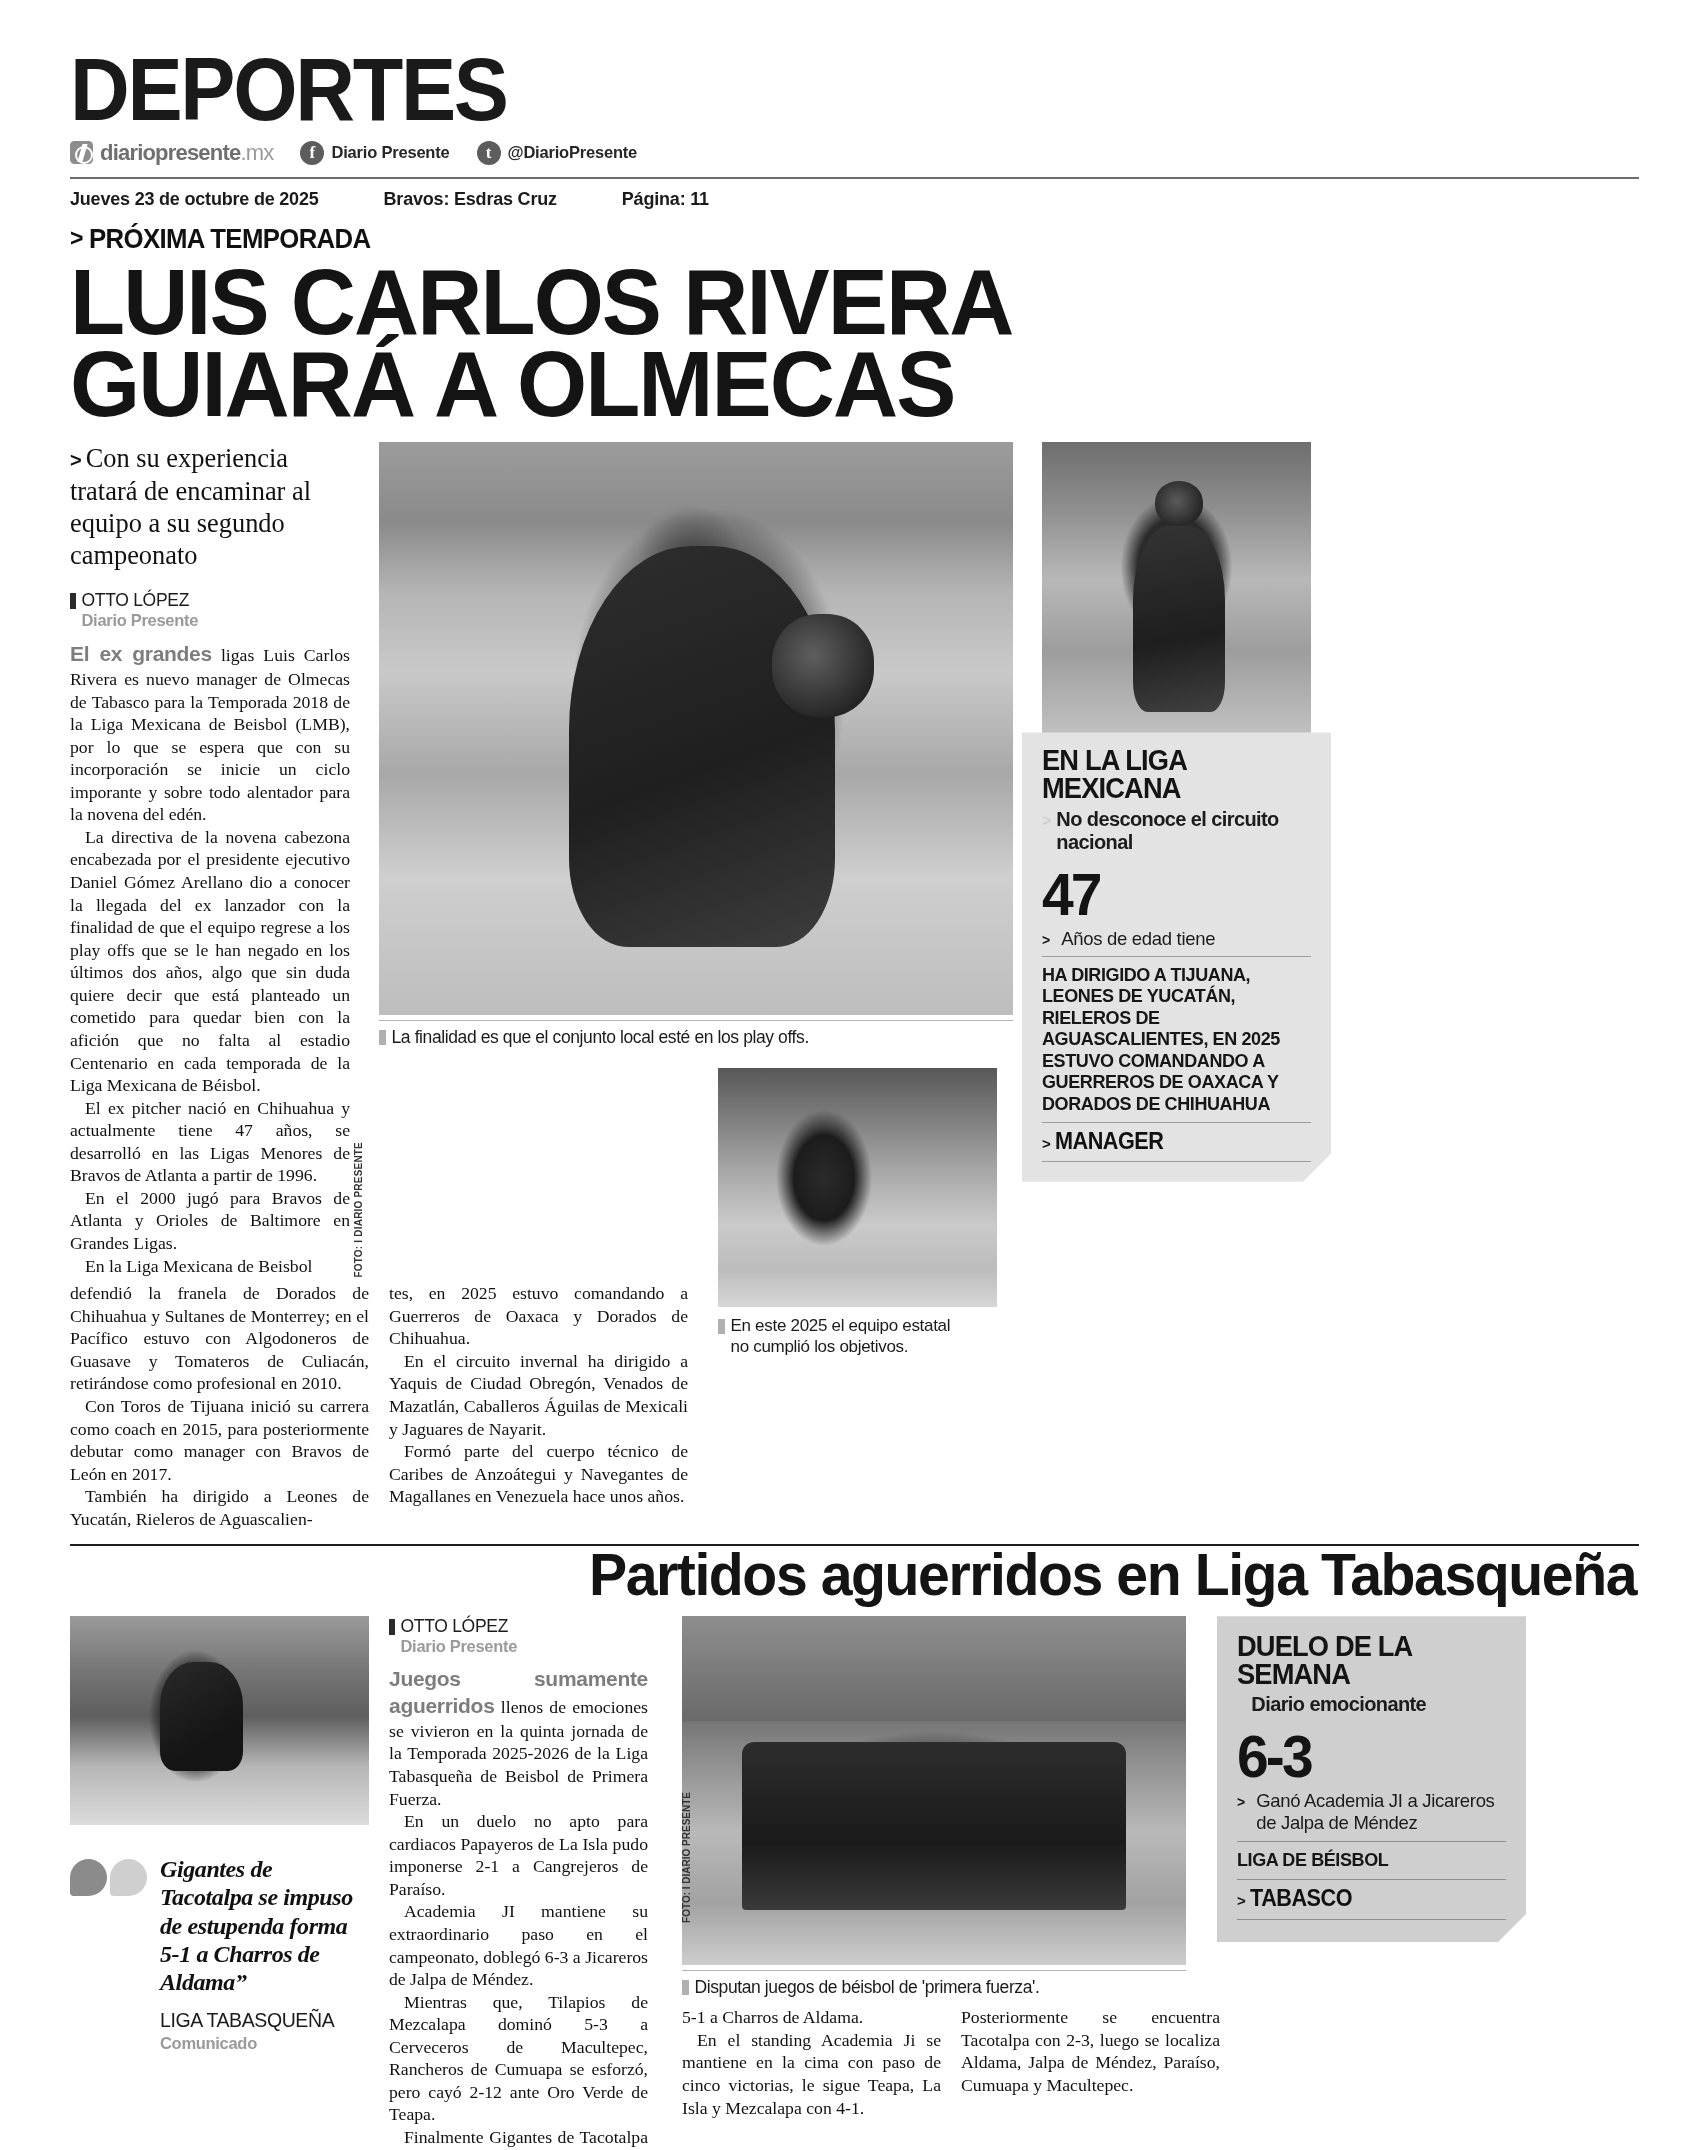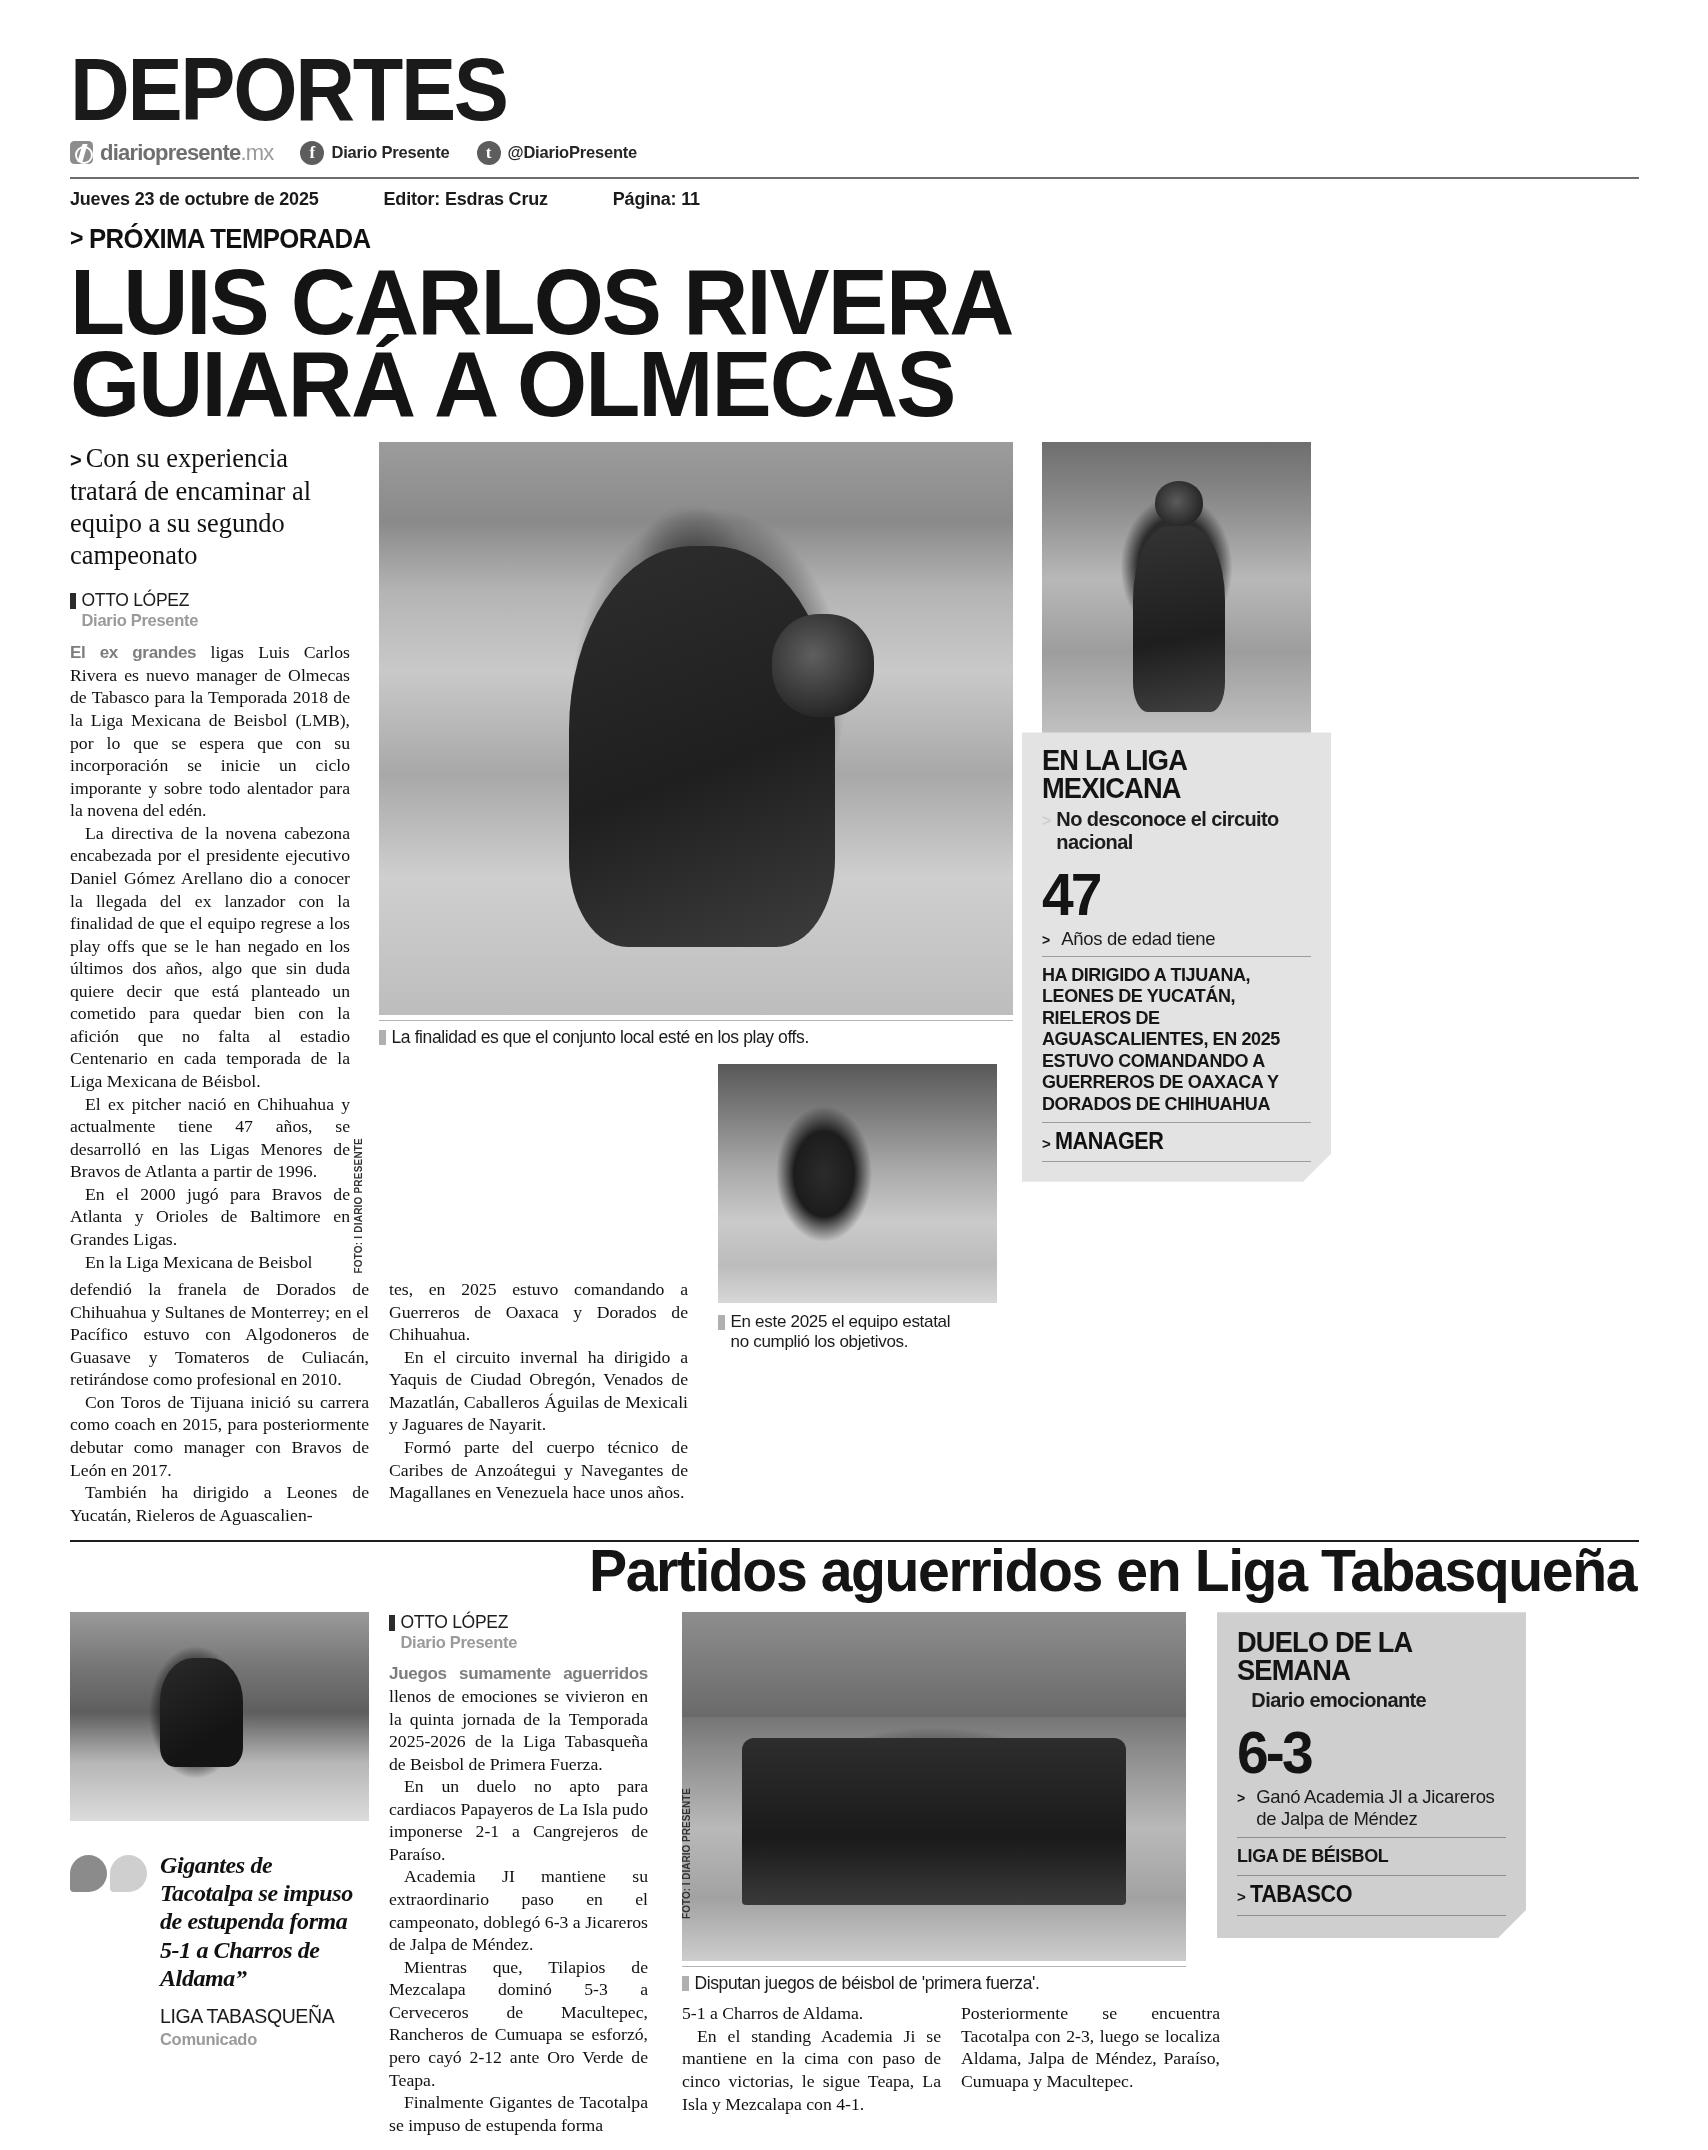--- a/index.html
+++ b/index.html
@@ -85,21 +85,21 @@
   .bar { width: 5.5px; height: 16px; background: #2b2b2b; flex: none; margin-top: 3px; }
   .byline-name { font-size: 17.5px; font-weight: normal; letter-spacing: -0.3px; color: #1c1c1c; }
   .byline-org { font-size: 16.5px; font-weight: bold; color: #9a9a9a; margin-top: 2px; letter-spacing: -0.3px; }
   .body-txt {
     font-family: "Liberation Serif", serif;
     font-size: 17.7px; line-height: 1.275; text-align: justify; color: #111;
     hyphens: auto;
   }
   .body-txt p { text-indent: 15px; }
   .body-txt p:first-child { text-indent: 0; }
-  .lead-in { font-family: "Liberation Sans", sans-serif; font-weight: bold; color: #7d7d7d; font-size: 17px; letter-spacing: -0.3px; }
+  .lead-in { font-family: "Liberation Sans", sans-serif; font-weight: bold; color: #7d7d7d; font-size: 21px; letter-spacing: -0.3px; }
   .col1-body { margin-top: 11px; }
 
   
   .photo-wrap { position: relative; width: 653px; }
   .photo-credit {
     position: absolute; left: -16px; bottom: 0;
     writing-mode: vertical-rl; transform: rotate(180deg);
     font-size: 10px; font-weight: bold; letter-spacing: 0.2px; color: #333;
     white-space: nowrap;
   }
@@ -268,21 +268,21 @@
       <div class="brand-unit">
         <span class="circ">t</span>
         <span class="soc-label">@DiarioPresente</span>
       </div>
     </div>
 
     <div class="rule-thick"></div>
 
     <div class="dateline">
       <span>Jueves 23 de octubre de 2025</span>
-      <span>Editor: Esdras Cruz</span>
+      <span>Bravos: Esdras Cruz</span>
       <span>Página: 11</span>
     </div>
   </div>
 
   <div class="kicker">
     <span class="chev">&gt;</span>
     <span class="kicker-txt">PRÓXIMA TEMPORADA</span>
   </div>
   <div class="headline">
     <div>LUIS CARLOS RIVERA</div>

